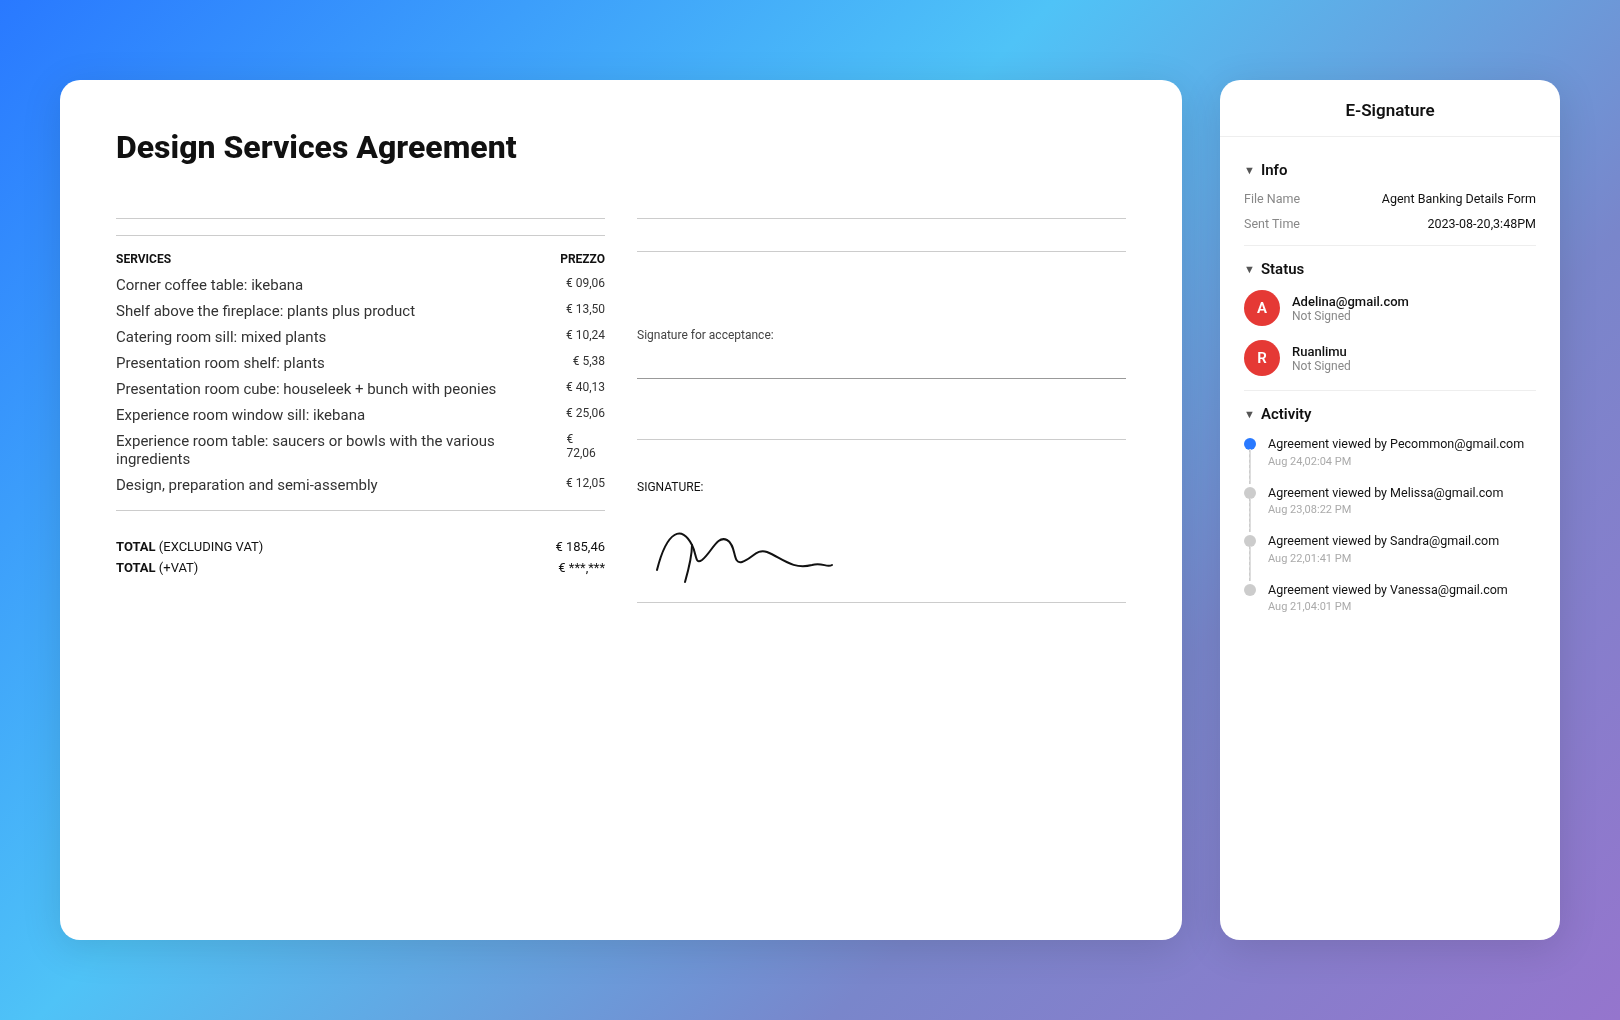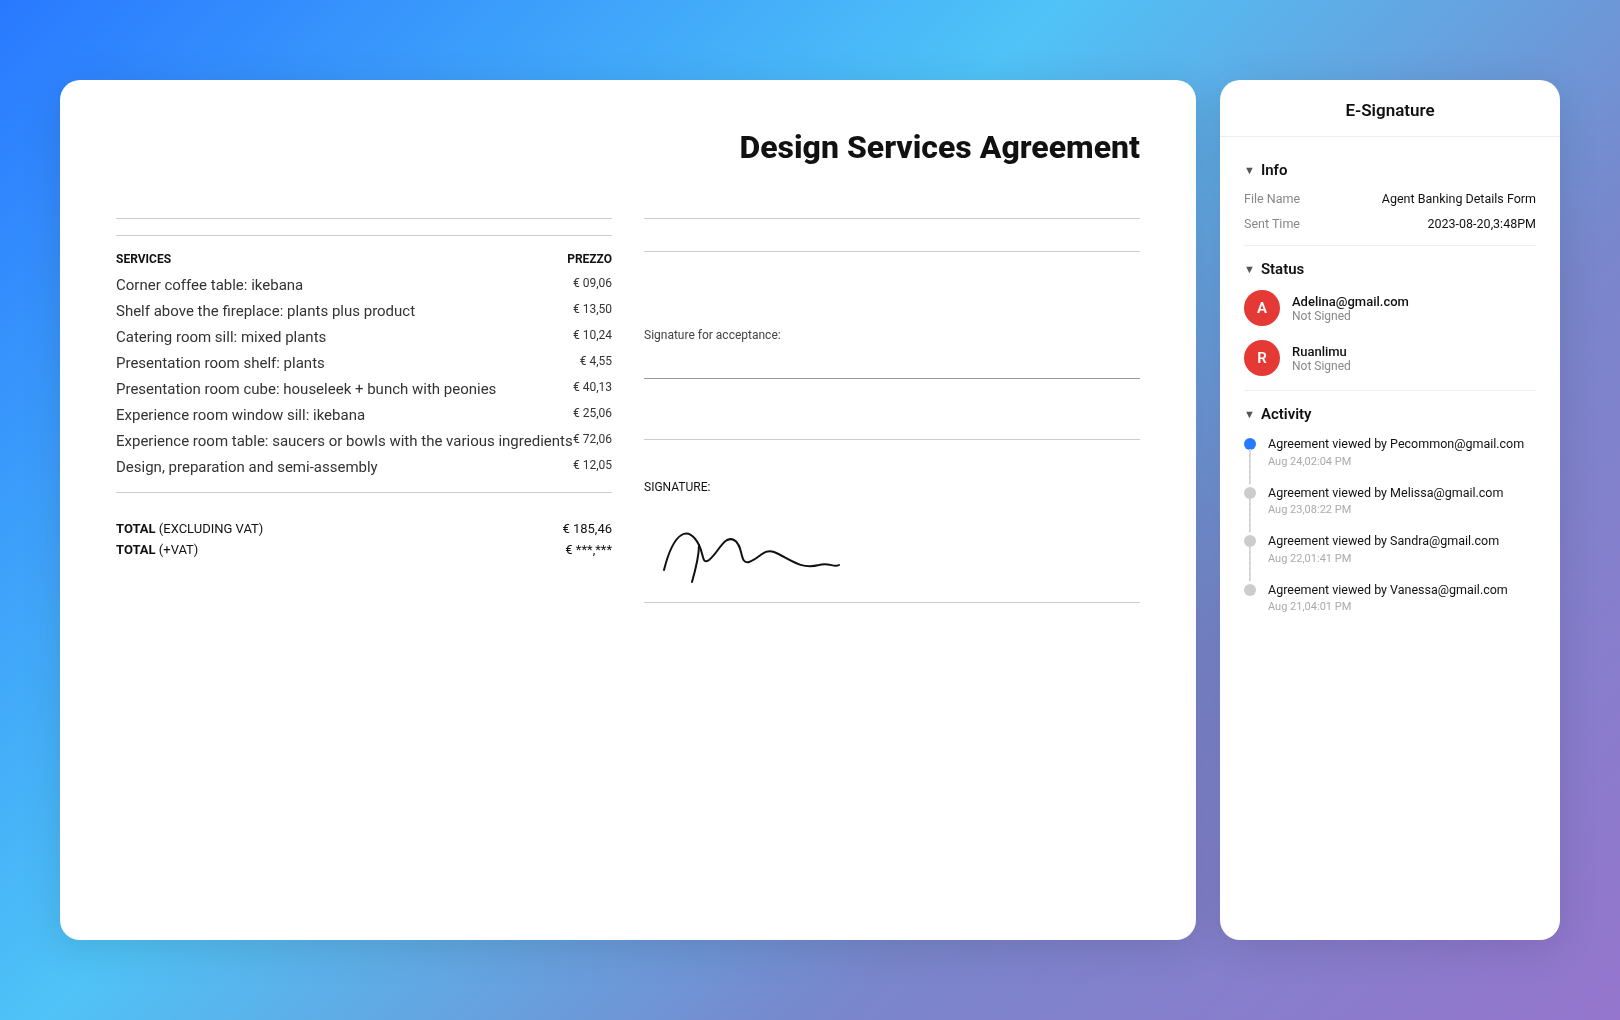--- a/index.html
+++ b/index.html
@@ -30,21 +30,21 @@
       padding: 48px 56px;
       flex: 1;
       min-height: 860px;
       box-shadow: 0 8px 40px rgba(0,0,0,0.12);
       overflow: hidden;
     }
 
     .doc-title {
       font-size: 32px;
       font-weight: 800;
-      text-align: right;
+      text-align: left;
       margin-bottom: 36px;
       color: #111;
     }
 
     .doc-divider {
       border: none;
       border-top: 1px solid #ccc;
       margin: 16px 0;
     }
 
@@ -175,20 +175,21 @@
     .esig-panel {
       background: #ffffff;
       border-radius: 20px;
       padding: 0;
       width: 340px;
       min-height: 860px;
       box-shadow: 0 8px 40px rgba(0,0,0,0.12);
       overflow: hidden;
       display: flex;
       flex-direction: column;
+      margin-left: 14px;
     }
 
     .esig-header {
       padding: 20px 24px 16px;
       text-align: center;
       border-bottom: 1px solid #eee;
     }
 
     .esig-title {
       font-size: 17px;
@@ -389,21 +390,21 @@
               <div class="service-row">
                 <span class="service-name">Shelf above the fireplace: plants plus product</span>
                 <span class="service-price">€ 13,50</span>
               </div>
               <div class="service-row">
                 <span class="service-name">Catering room sill: mixed plants</span>
                 <span class="service-price">€ 10,24</span>
               </div>
               <div class="service-row">
                 <span class="service-name">Presentation room shelf: plants</span>
-                <span class="service-price">€ 4,55</span>
+                <span class="service-price">€ 5,38</span>
               </div>
               <div class="service-row">
                 <span class="service-name">Presentation room cube: houseleek + bunch with peonies</span>
                 <span class="service-price">€ 40,13</span>
               </div>
               <div class="service-row">
                 <span class="service-name">Experience room window sill: ikebana</span>
                 <span class="service-price">€ 25,06</span>
               </div>
               <div class="service-row">

